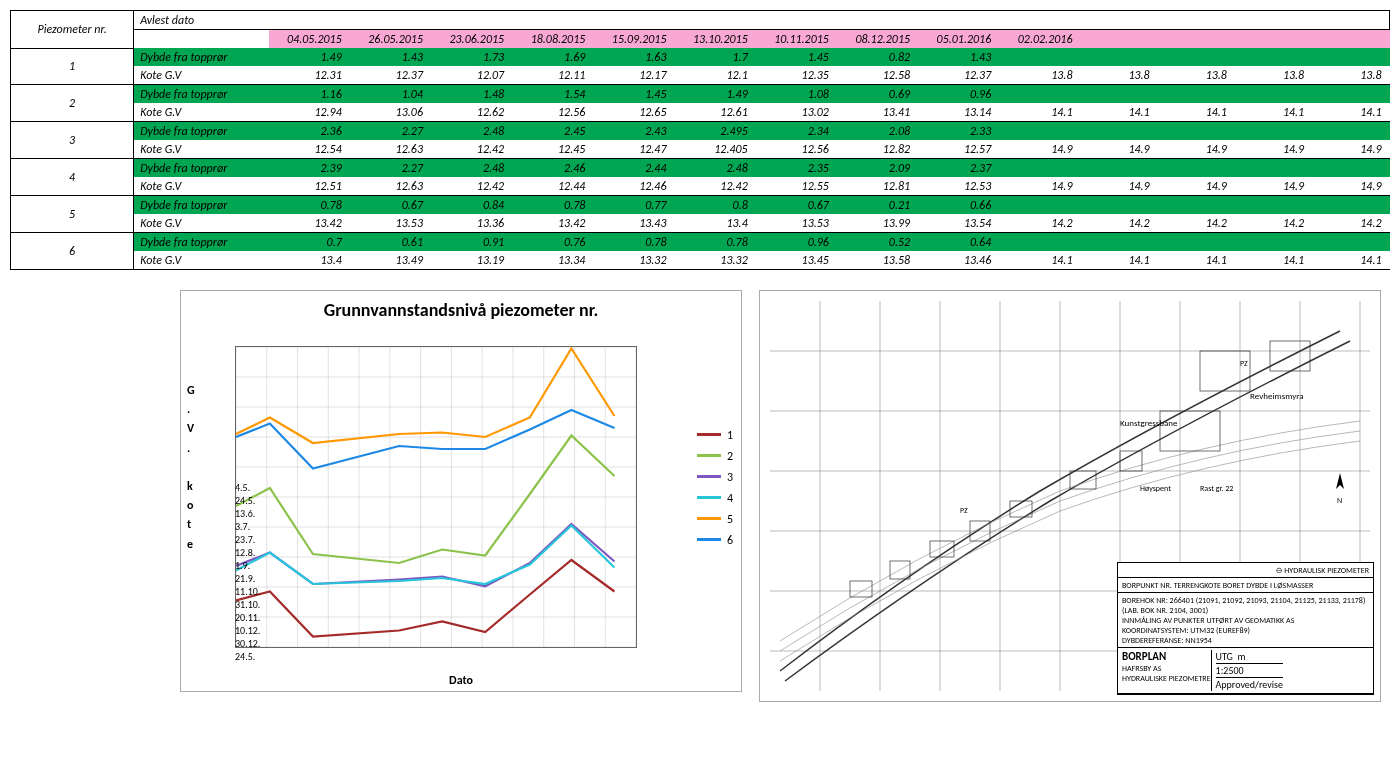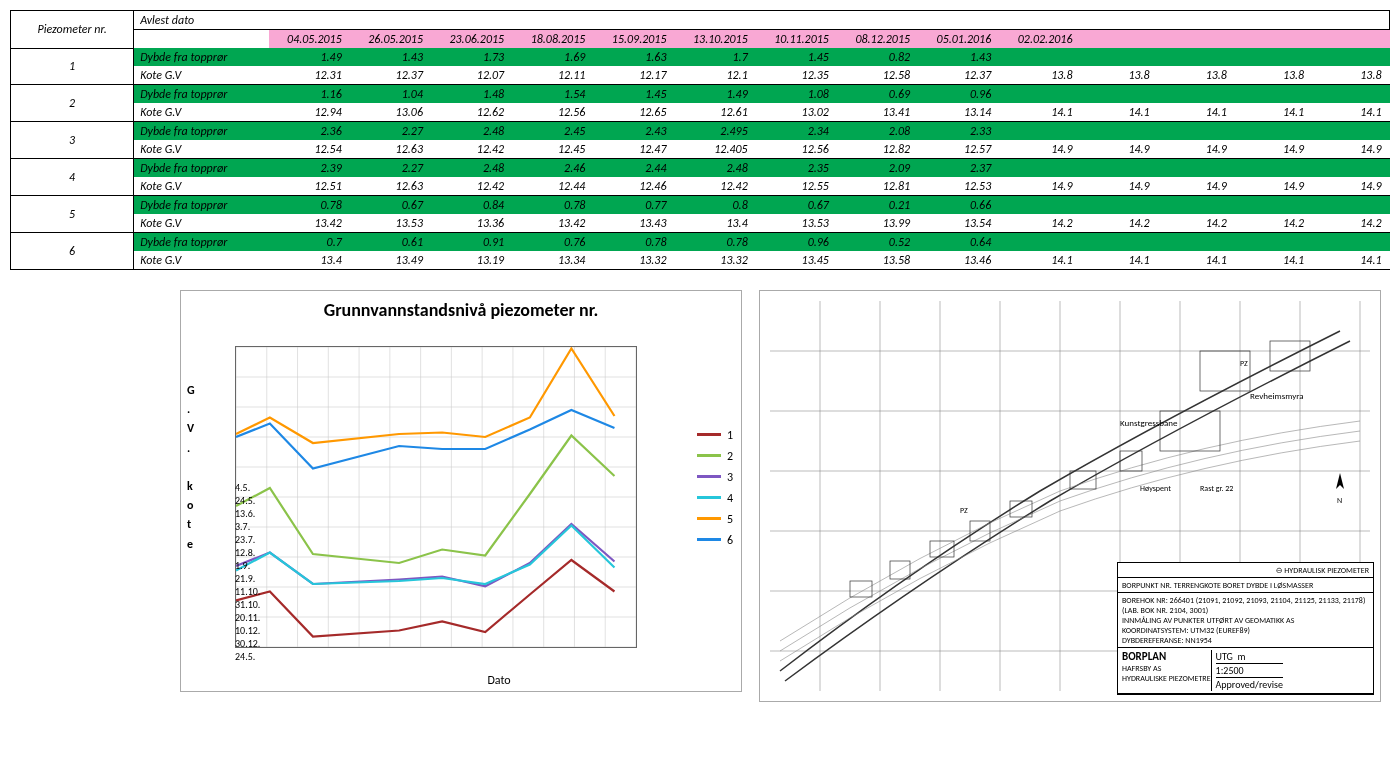--- a/index.html
+++ b/index.html
@@ -14,21 +14,21 @@
 .green-row td { background: #00A651; color: black; }
 .white-row td { background: white; border-bottom: 1.5px solid black; }
 .bottom-row td { border-bottom: 1.5px solid black; }
 .panel-row { display: flex; margin-top: 20px; gap: 17px; padding-left: 170px; }
 .chart-box { border: 1px solid #aaa; width: 560px; height: 400px; position: relative; background: white; }
 .chart-title { text-align: center; font-size: 18px; font-weight: bold; margin-top: 8px; }
 .chart-plot { position: absolute; left: 54px; top: 55px; width: 400px; height: 300px; border: 1px solid #666; }
 .legend { position: absolute; right: 8px; top: 130px; font-size: 12px; }
 .legend div { display: flex; align-items: center; gap: 6px; margin: 6px 0; }
 .legend .line { width: 24px; height: 3px; }
-.xlab { position: absolute; bottom: 4px; left: 50%; transform: translateX(-50%); font-size: 12px; font-weight: normal; margin-left: 38px; }
+.xlab { position: absolute; bottom: 4px; left: 50%; transform: translateX(-50%); font-size: 12px; font-weight: bold; }
 .ylab { position: absolute; left: 6px; top: 90px; font-size: 12px; font-weight: bold; line-height: 1.6; }
 .yticks { position: absolute; left: 32px; top: 50px; height: 310px; width: 20px; font-size: 12px; }
 .yticks span { position: absolute; right: 0; }
 .xticks { position: absolute; left: 54px; bottom: 28px; width: 400px; font-size: 10px; display: flex; justify-content: space-between; flex-direction: column; }
 .map-box { border: 1px solid #aaa; width: 620px; height: 410px; position: relative; background: white; overflow: hidden; }
 .map-title-block { position: absolute; right: 6px; bottom: 6px; width: 255px; border: 1px solid black; background: white; font-size: 8px; padding: 0; }
 .map-title-block .sec { border-bottom: 1px solid black; padding: 2px 4px; }
 .compass { position: absolute; right: 30px; top: 180px; width: 20px; height: 34px; }
 </style>
 </head>

